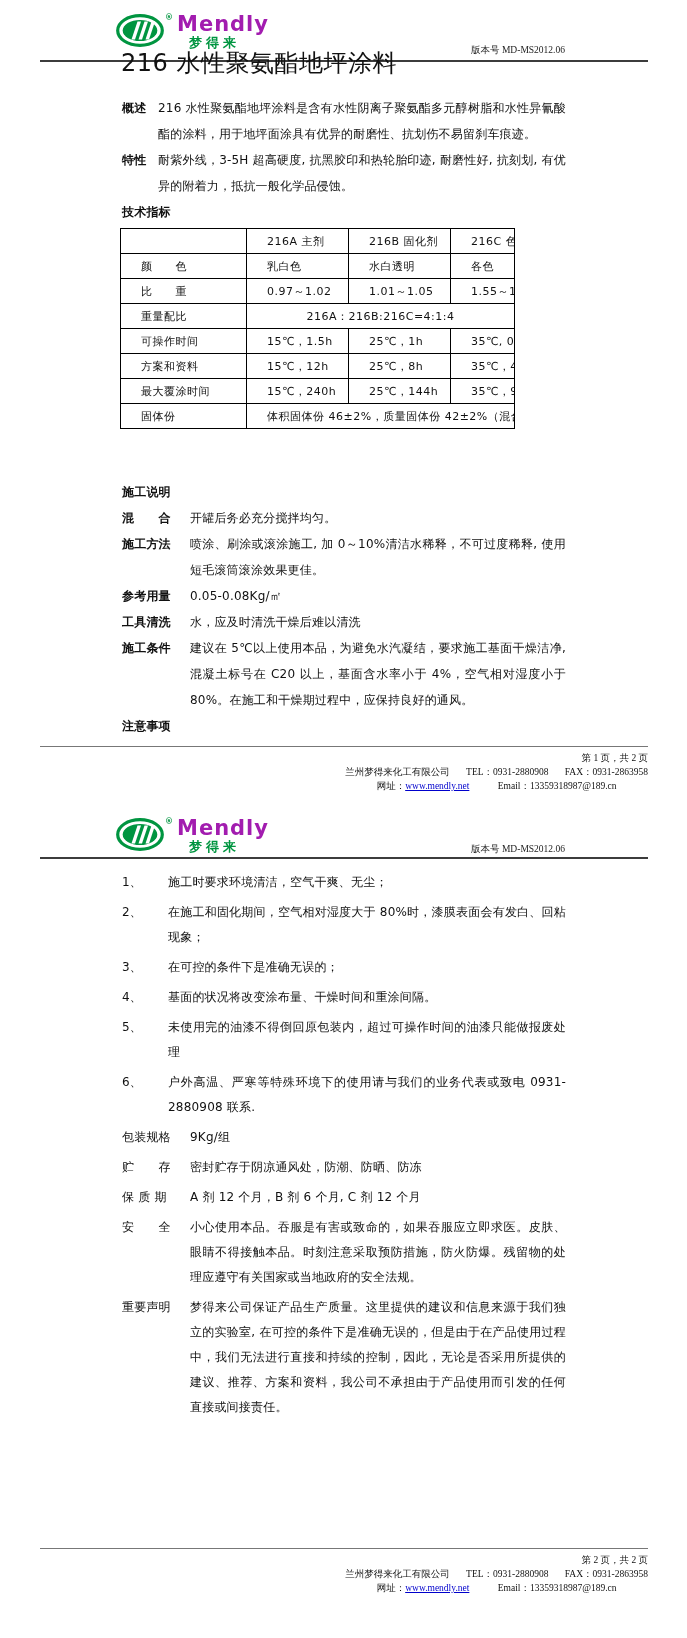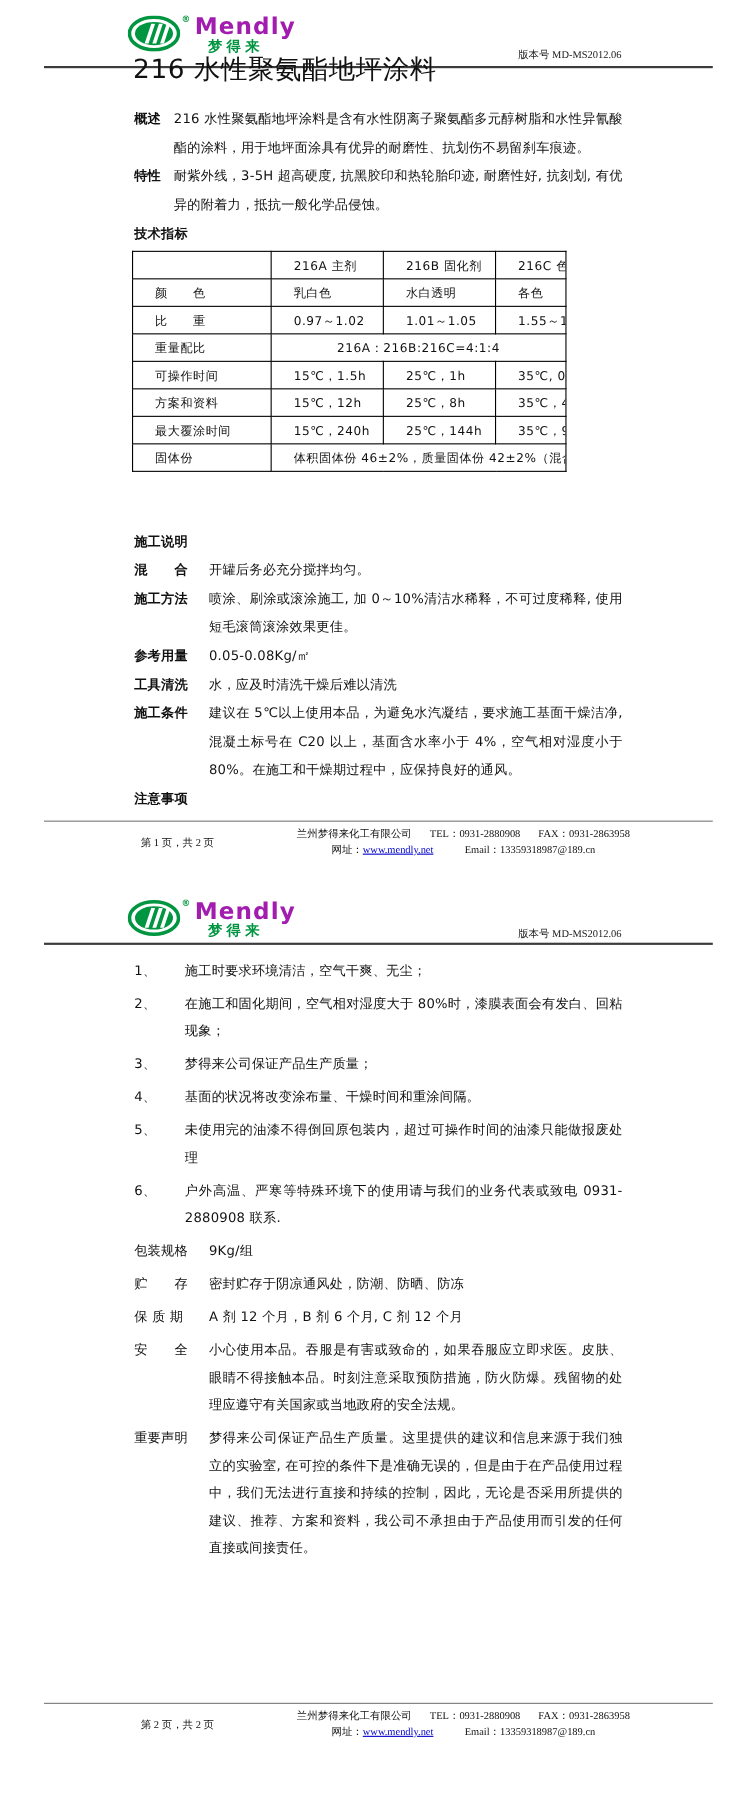--- a/index.html
+++ b/index.html
@@ -57,21 +57,21 @@
   .note .txt { flex:1; }
   .info { display:flex; line-height:25px; text-align:justify; margin-bottom:5px; }
   .info .lab2 { flex:0 0 68px; font-weight:normal; white-space:pre; }
   .info .txt { flex:1; }
 
   
   .footer { position:absolute; left:40px; width:608px; font-family:"Liberation Serif", serif; font-size:9.5px; color:#111; }
   #page1 .footer { top:746px; }
   #page2 .footer { top:738px; }
   .frule { border-top:1px solid #777; margin-bottom:5px; }
-  .frow { display:flex; align-items:center; }
+  .frow { display:flex; align-items:flex-end;flex-direction:column; }
   .fpage { margin-left:88px; white-space:nowrap; }
   .fcenter { flex:1; text-align:center; line-height:14px; }
   .fsp { margin-left:14px; }
   .fsp2 { margin-left:26px; }
   a.flink { color:#0000cc; text-decoration:underline; cursor:pointer; }
 </style>
 </head>
 <body>
 
 <div class="page" id="page1">
@@ -221,21 +221,21 @@
     <div class="note">
       <span class="num">1、</span>
       <span class="txt">施工时要求环境清洁，空气干爽、无尘；</span>
     </div>
     <div class="note">
       <span class="num">2、</span>
       <span class="txt">在施工和固化期间，空气相对湿度大于 80%时，漆膜表面会有发白、回粘现象；</span>
     </div>
     <div class="note">
       <span class="num">3、</span>
-      <span class="txt">梦得来公司保证产品生产质量；</span>
+      <span class="txt">在可控的条件下是准确无误的；</span>
     </div>
     <div class="note">
       <span class="num">4、</span>
       <span class="txt">基面的状况将改变涂布量、干燥时间和重涂间隔。</span>
     </div>
     <div class="note">
       <span class="num">5、</span>
       <span class="txt">未使用完的油漆不得倒回原包装内，超过可操作时间的油漆只能做报废处理</span>
     </div>
     <div class="note">

